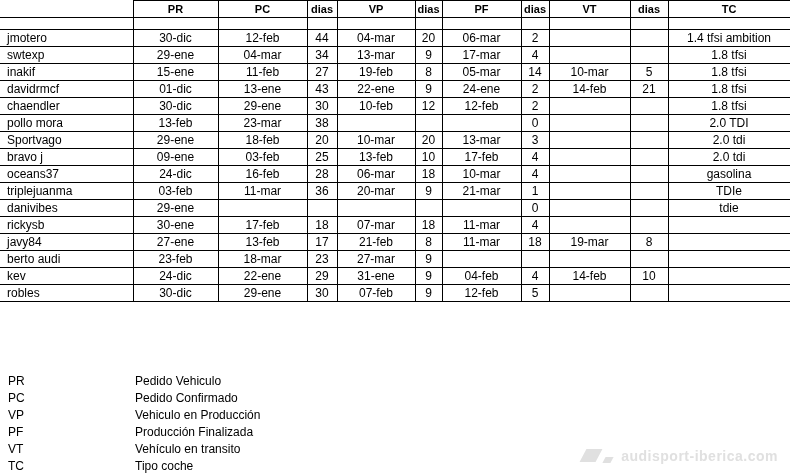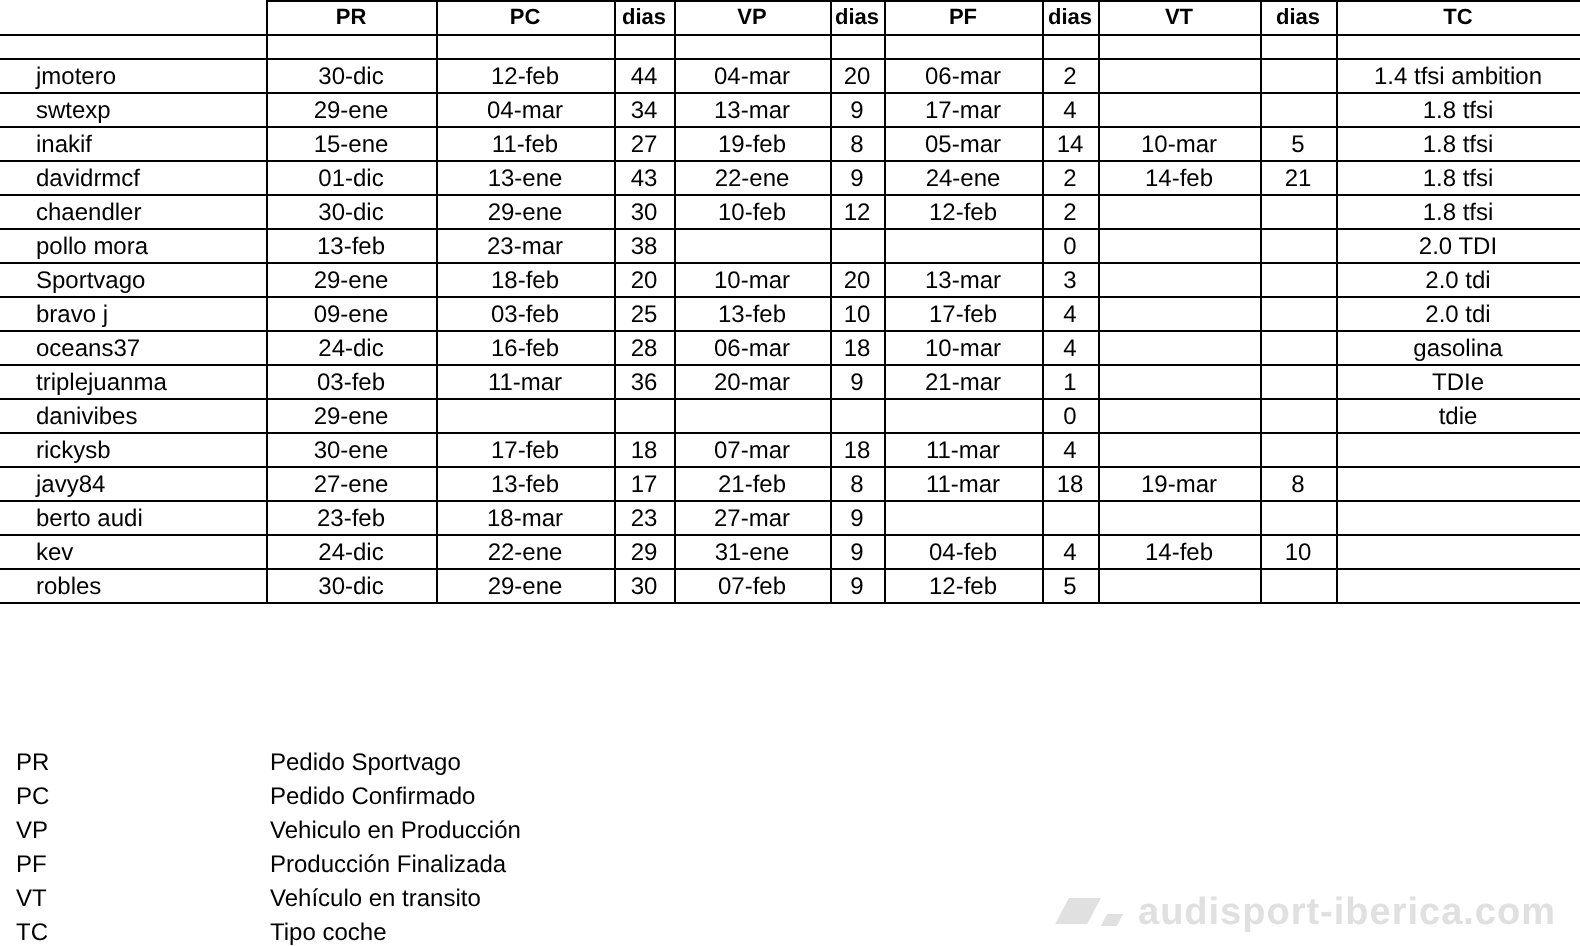--- a/index.html
+++ b/index.html
@@ -33,21 +33,21 @@
     height: 17px;
   }
   table.sheet th.corner {
     border-top: none;
     border-left: none;
   }
   table.sheet td.name-col, table.sheet th.name-col { border-left: none; }
   table.sheet tr.spacer td { height: 12px; }
   table.sheet td.name {
     text-align: left;
-    padding-left: 18px;
+    padding-left: 7px;
   }
   table.sheet td.center { text-align: center; }
 
   .legend {
     position: absolute;
     left: 8px;
     top: 372px;
   }
   .legend-row {
     display: flex;
@@ -73,21 +73,21 @@
     background: #e0e0e0;
     transform: skewX(-28deg);
   }
   .wm-par-small {
     position: absolute; left: 25px; top: 9px;
     width: 8px; height: 6px;
     background: #e0e0e0;
     transform: skewX(-28deg);
   }
   .wm-text {
-    font-size: 19px;
+    font-size: 14px;
     font-weight: bold;
     letter-spacing: 0.5px;
     line-height: 17px;
   }
 </style>
 </head>
 <body>
 
 <table class="sheet">
   <colgroup>
@@ -339,21 +339,21 @@
         <td class="center"></td>
         <td class="center"></td>
         <td class="center"></td>
       </tr>
     </tbody>
 </table>
 
 <div class="legend" id="legend">
     <div class="legend-row">
       <span class="legend-abbr">PR</span>
-      <span class="legend-meaning">Pedido Sportvago</span>
+      <span class="legend-meaning">Pedido Vehiculo</span>
     </div>
     <div class="legend-row">
       <span class="legend-abbr">PC</span>
       <span class="legend-meaning">Pedido Confirmado</span>
     </div>
     <div class="legend-row">
       <span class="legend-abbr">VP</span>
       <span class="legend-meaning">Vehiculo en Producción</span>
     </div>
     <div class="legend-row">

